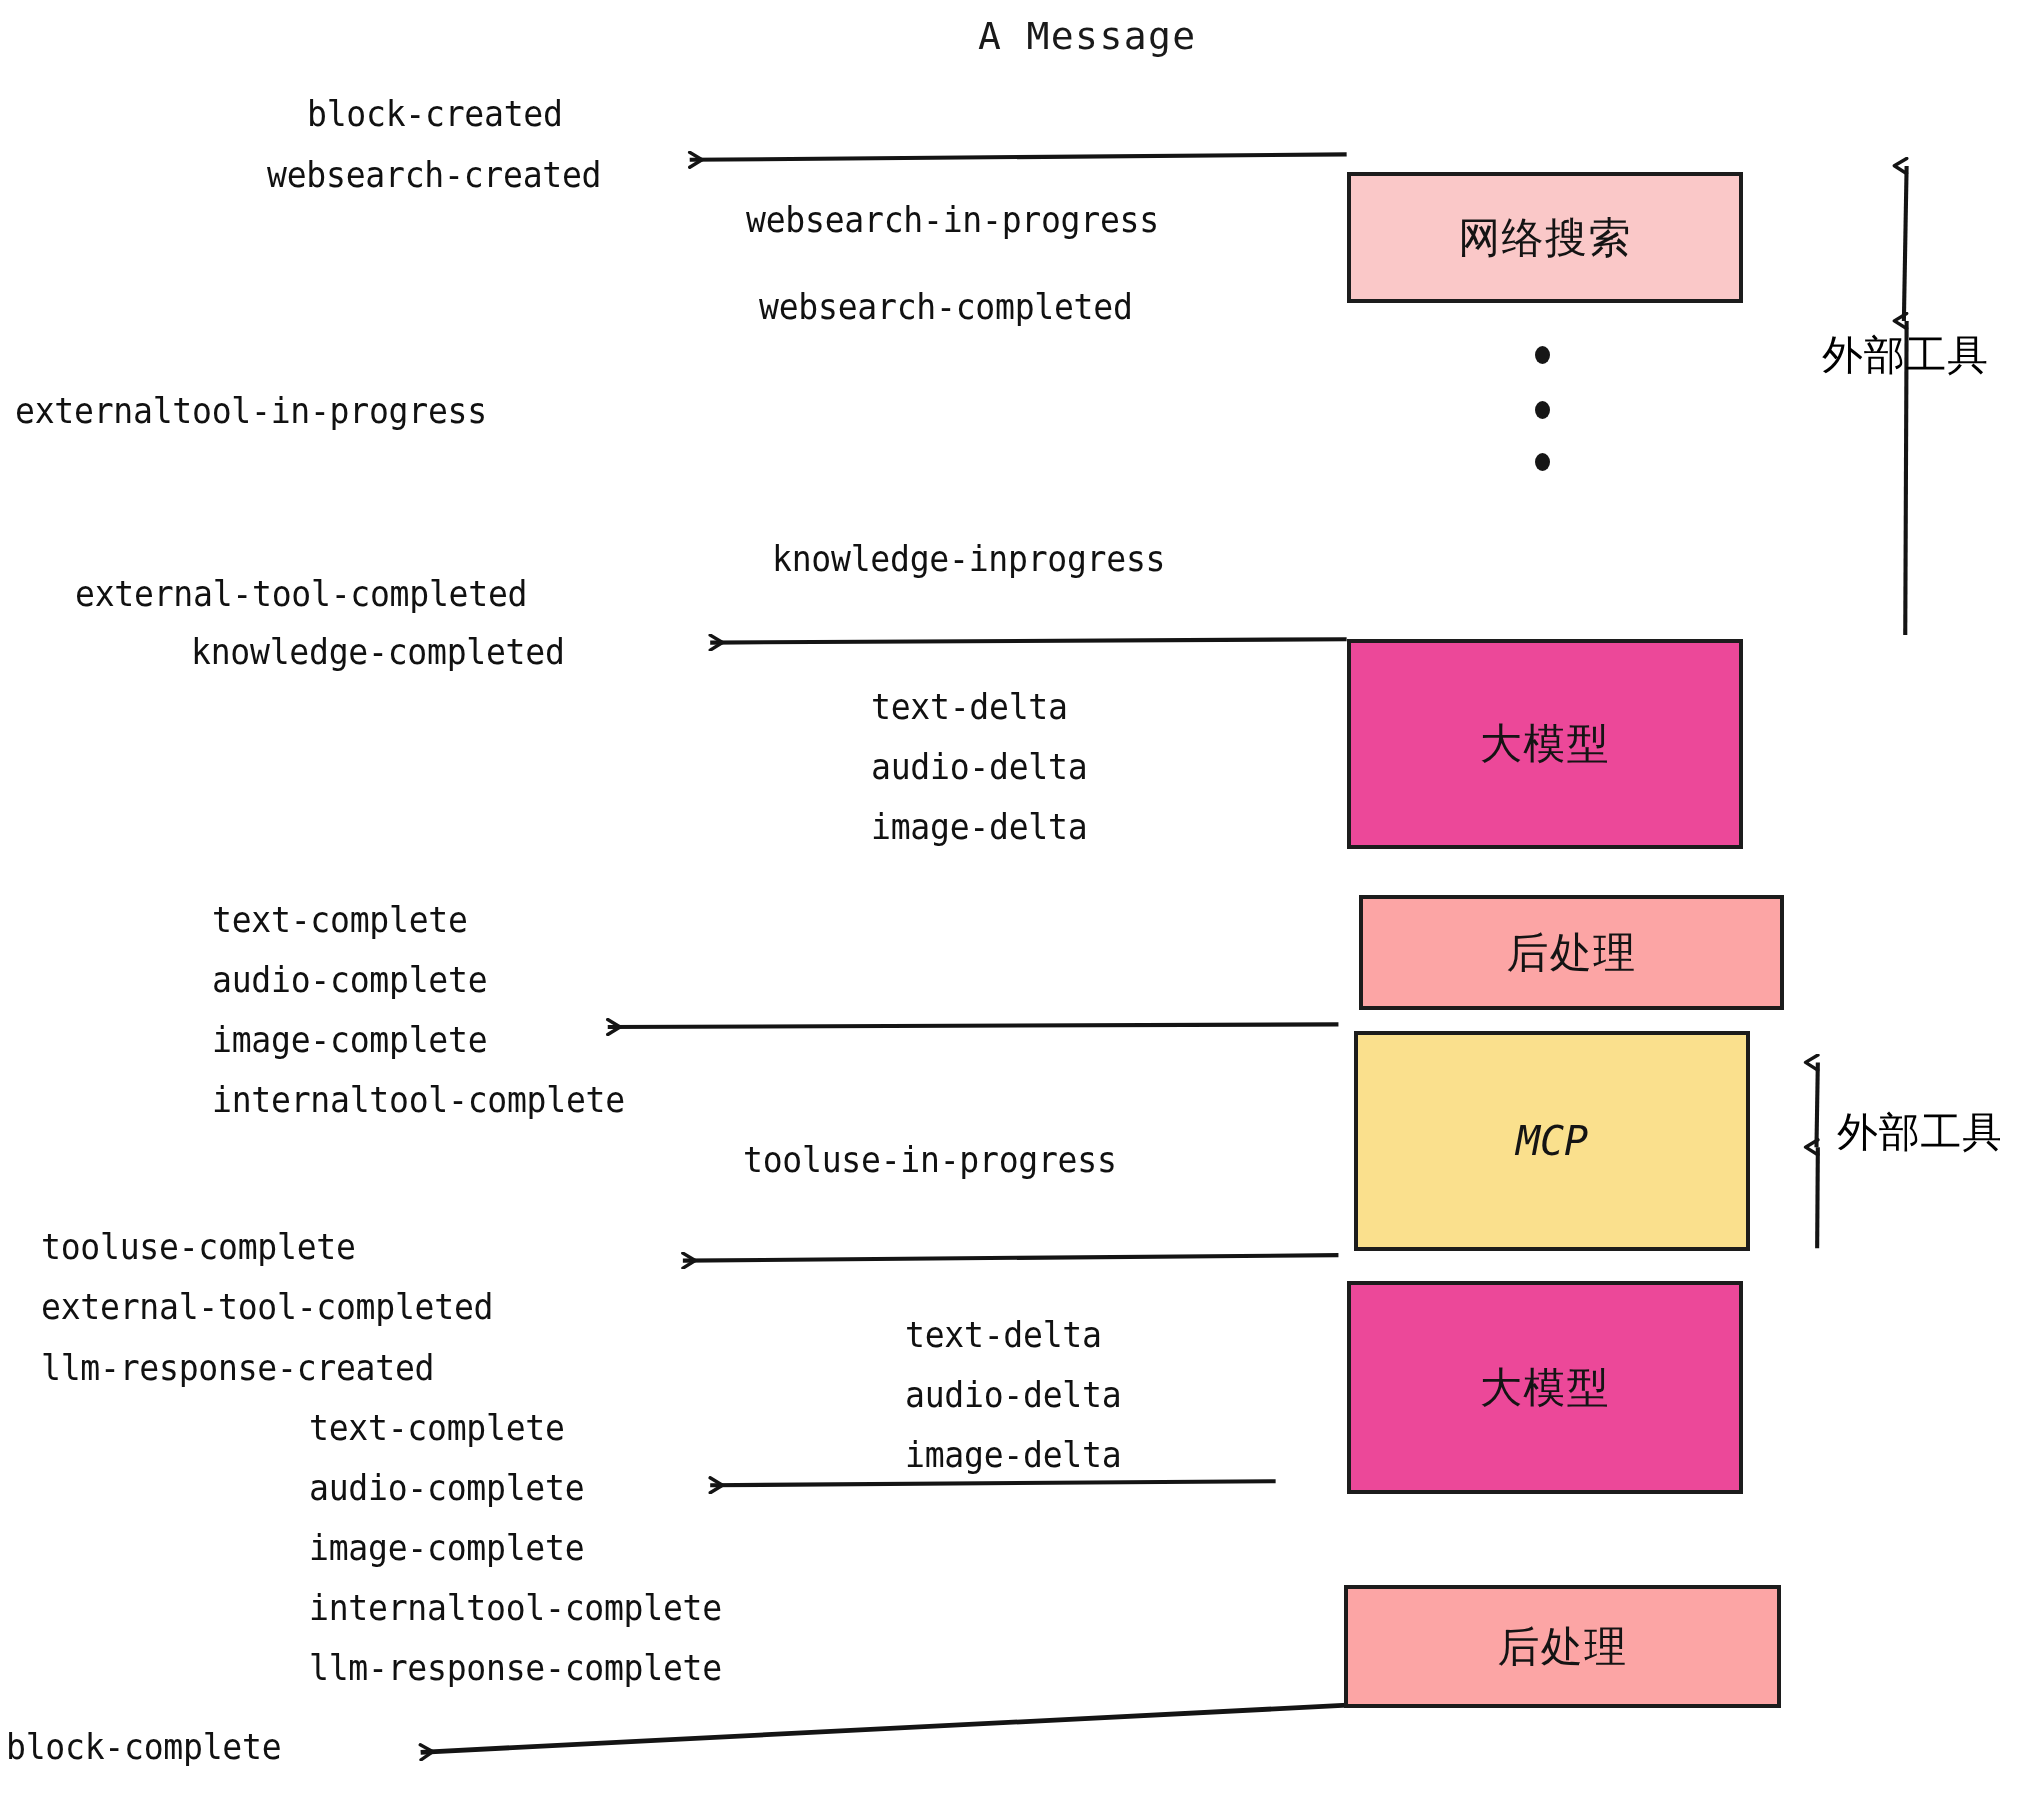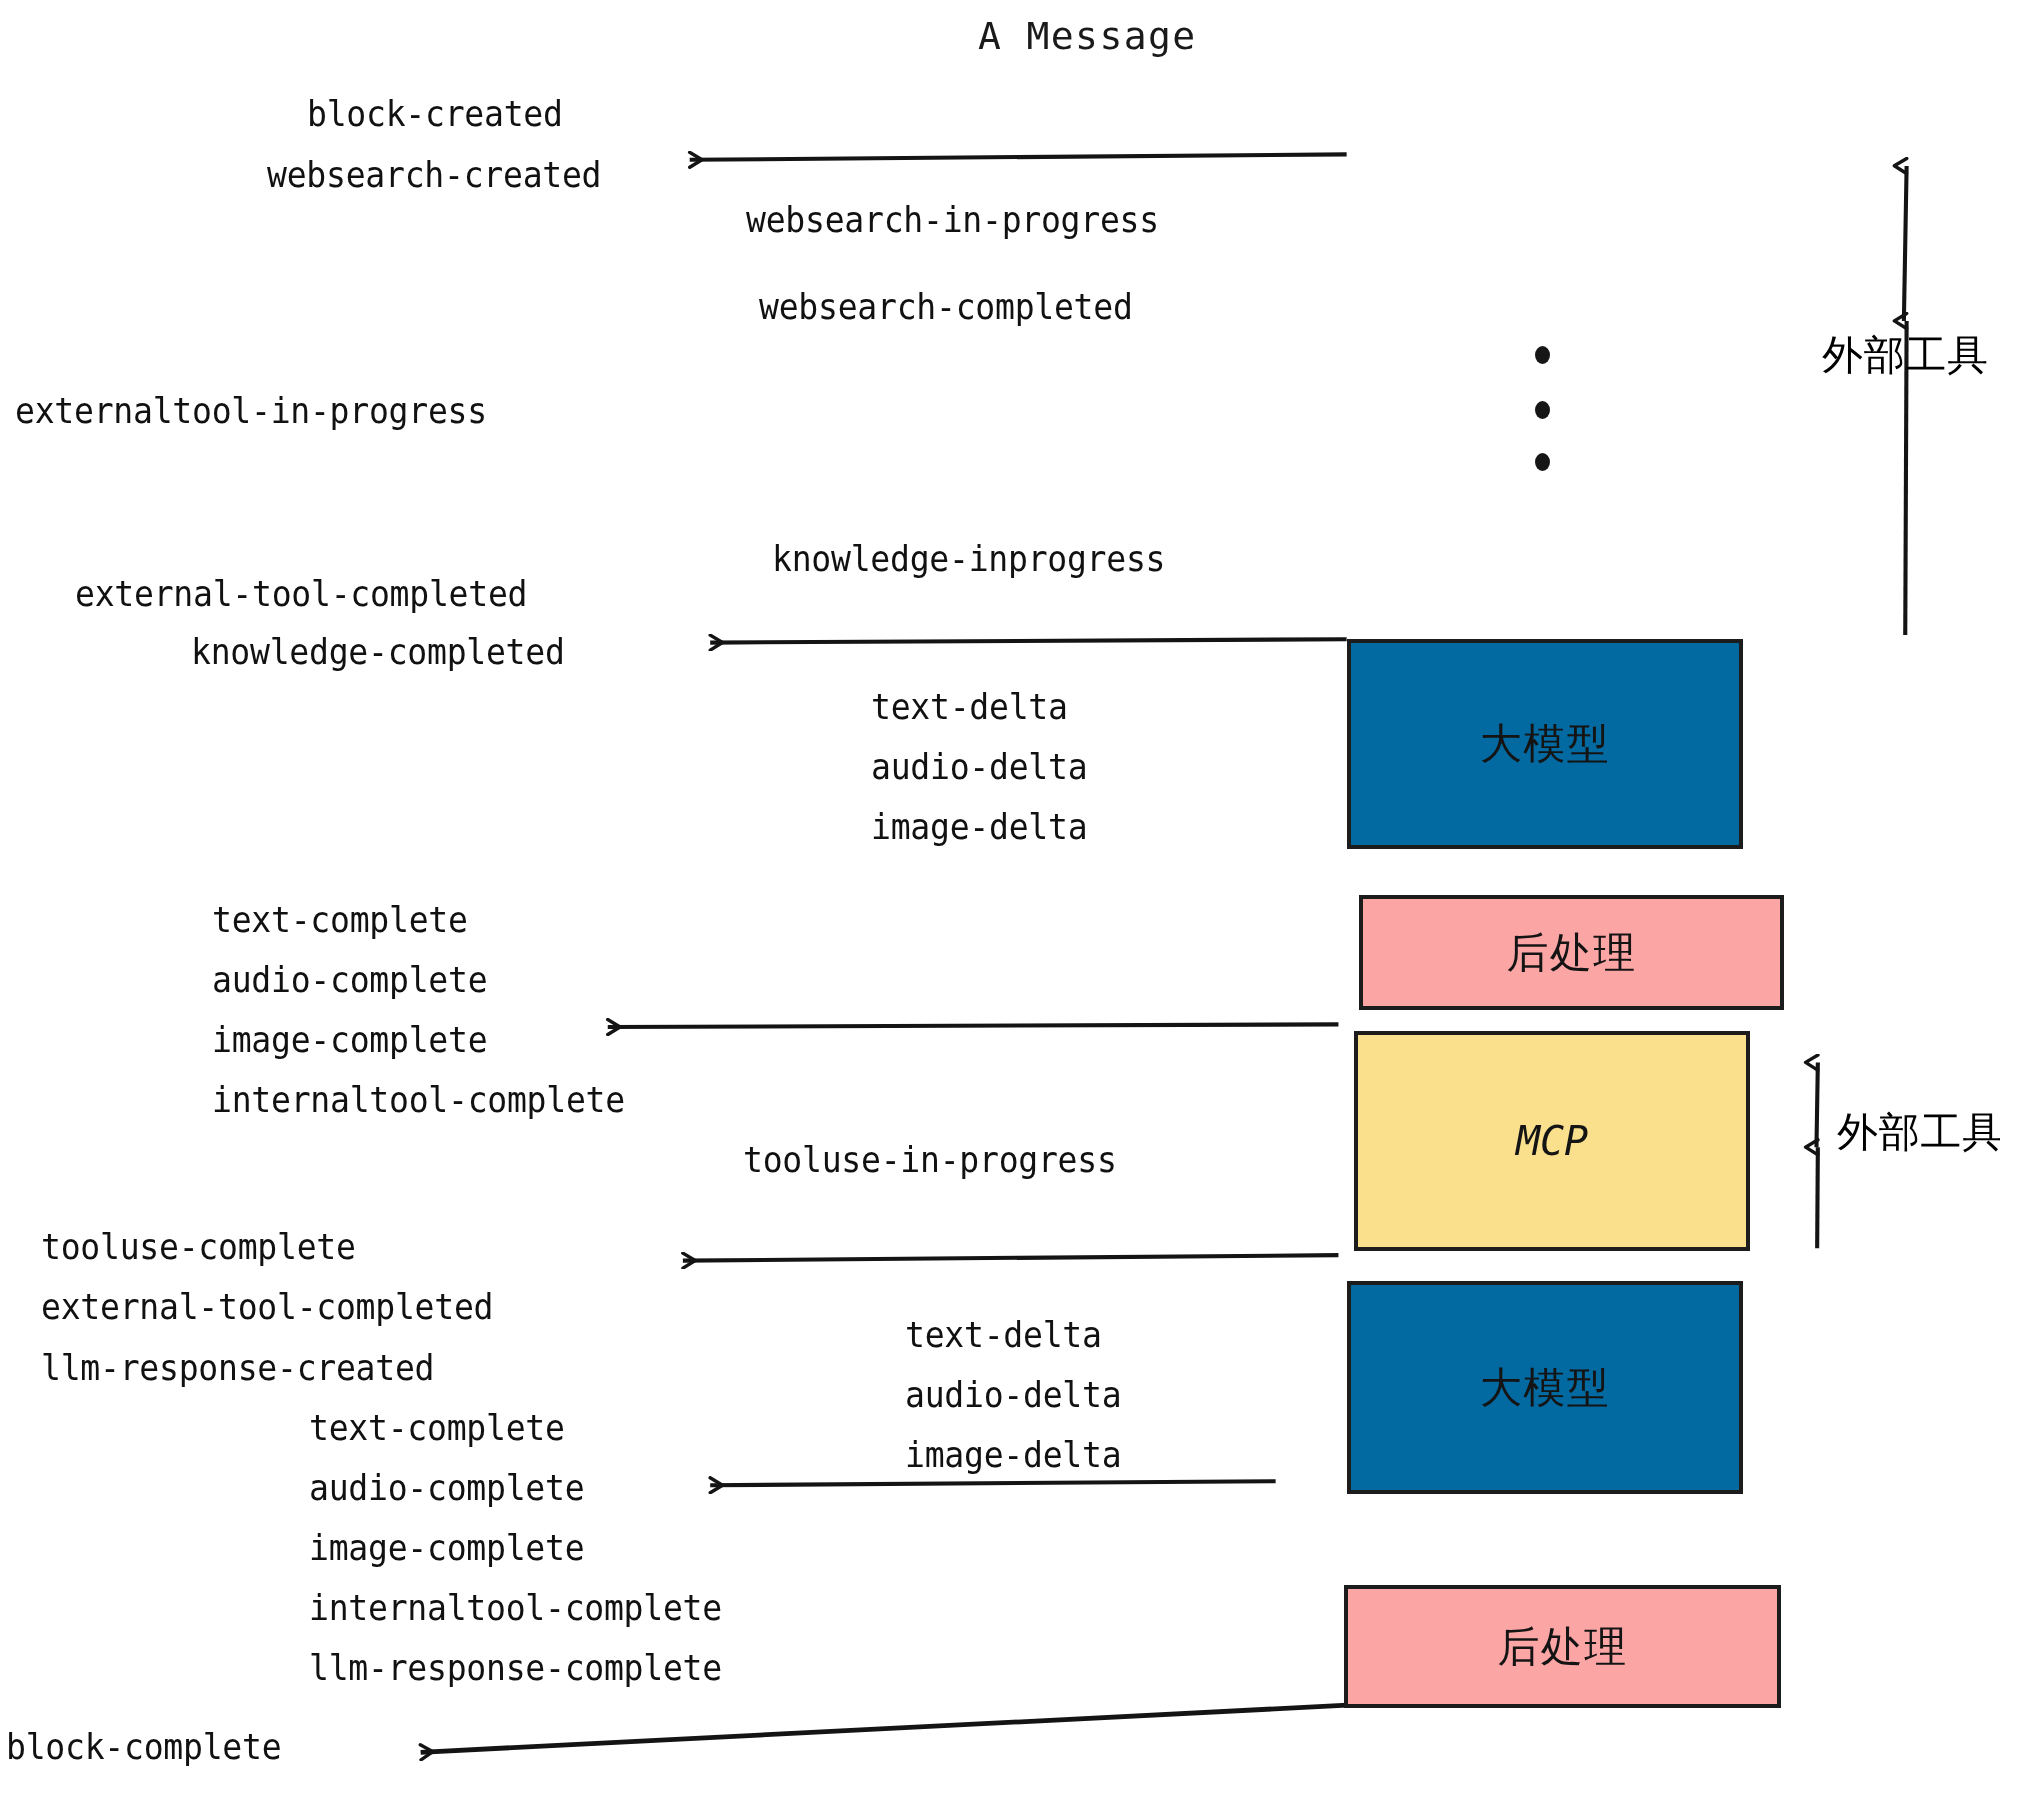--- a/index.html
+++ b/index.html
@@ -59,21 +59,21 @@
     color: #141414;
     letter-spacing: 1.4px;
   }
   .box.mono {
     font-family: "DejaVu Sans Mono", "Liberation Mono", monospace;
     font-size: 40px;
     letter-spacing: 0px;
     font-style: italic;
   }
   .box-pink  { background: #fac8c8; }
-  .box-green { background: #0369a1; }
+  .box-green { background: #ec4899; }
   .box-yellow{ background: #fae08d; }
   .box-white { background: #fca5a5; }
 
   
   .side-label {
     position: absolute;
     font-family: "DejaVu Sans", "Liberation Sans", sans-serif;
     font-size: 41px;
     color: #000000;
     white-space: nowrap;
@@ -118,20 +118,23 @@
 
     <path d="M2788,470 L2792,243" fill="none" stroke="#141414" stroke-width="6" marker-end="url(#ahv)"></path>
     <path d="M2792,470 L2790,930" fill="none" stroke="#141414" stroke-width="6" marker-end="url(#ahv)" transform="rotate(180 2791 700)"></path>
 
     <path d="M2660,1680 L2662,1556" fill="none" stroke="#141414" stroke-width="6" marker-end="url(#ahv)"></path>
     <path d="M2662,1680 L2661,1828" fill="none" stroke="#141414" stroke-width="6" marker-end="url(#ahv)" transform="rotate(180 2661.5 1754)"></path>
   </svg>
 
   <div class="title" style="left:978px; top:13.7px;">A Message</div>
 
+  <div class="box box-pink" style="left:1347px; top:172px; width:396px; height:131px;">
+    <span>网络搜索</span>
+  </div>
 
 
   <div class="box box-green" style="left:1347px; top:639px; width:396px; height:210px;">
     <span>大模型</span>
   </div>
 
   <div class="box box-white" style="left:1359px; top:895px; width:425px; height:115px;">
     <span>后处理</span>
   </div>
 

